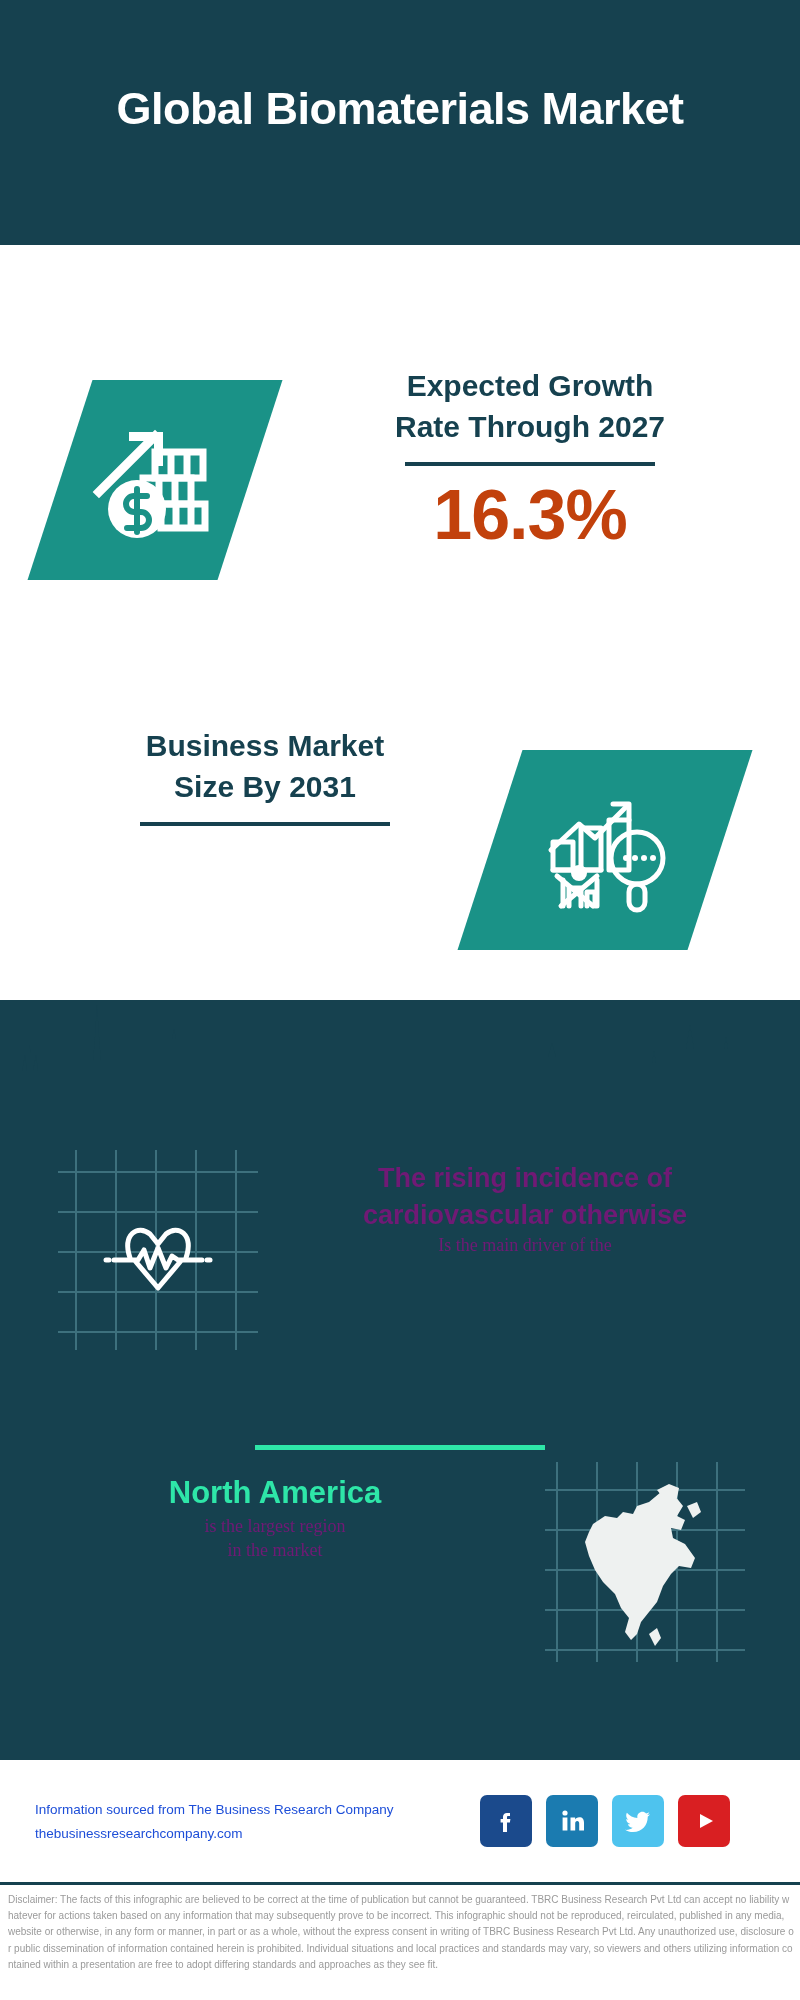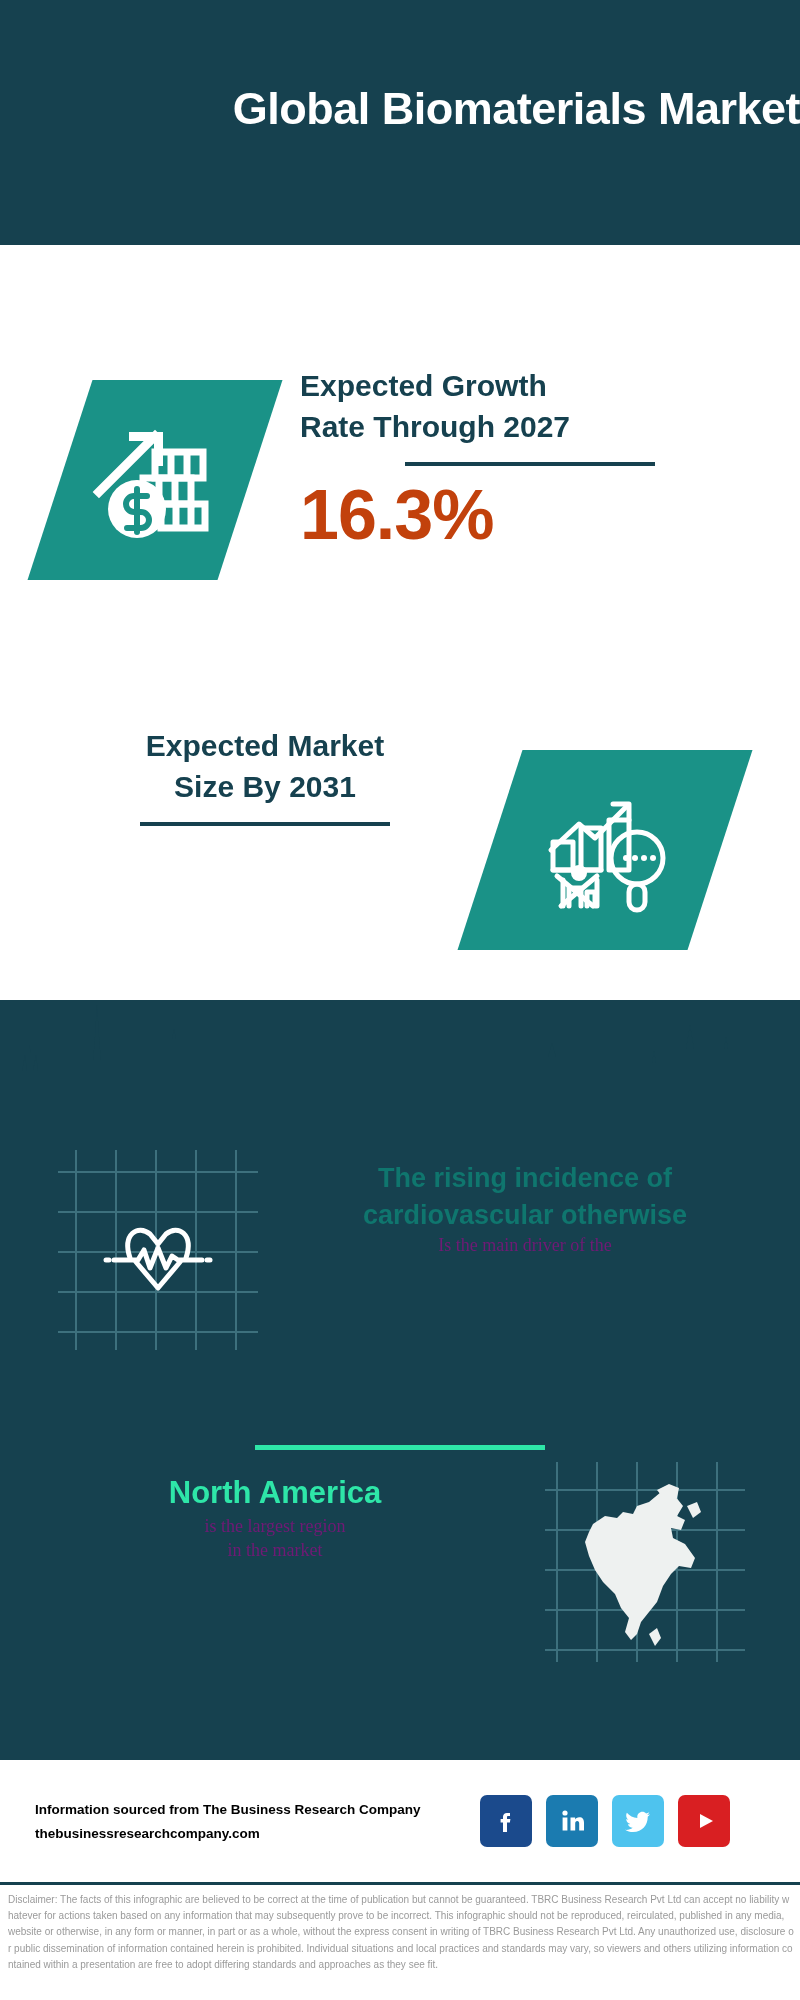--- a/index.html
+++ b/index.html
@@ -8,21 +8,21 @@
     background:#ffffff;
     font-family:"Liberation Sans", sans-serif;
     overflow:hidden;
   }
   .page{position:relative;width:800px;height:2000px;background:#fff;}
 
   
   .header{
     position:absolute;left:0;top:0;width:800px;height:245px;
     background:#16414f;
-    display:flex;align-items:center;justify-content:flex-end;
+    display:flex;align-items:center;justify-content:center;
   }
   .header-title{
     color:#ffffff;font-size:45px;font-weight:bold;
     letter-spacing:-0.5px;text-align:center;
     padding-bottom:28px;
   }
 
   
   .stat1{
     position:absolute;left:0;top:245px;width:800px;height:420px;
@@ -30,21 +30,21 @@
   }
   .para-box{
     position:absolute;
     background:#1a9287;
     transform:skewX(-18deg);
     display:flex;align-items:center;justify-content:center;
   }
   .para-inner{transform:skewX(18deg);display:flex;align-items:center;justify-content:center;}
   .icon1-box{left:60px;top:135px;width:190px;height:200px;}
   .stat1-text{
-    position:absolute;left:300px;top:120px;width:460px;text-align:left;
+    position:absolute;left:300px;top:120px;width:460px;text-align:center;
   }
   .stat-label{
     color:#16414f;font-size:30px;font-weight:bold;line-height:1.38;
   }
   .rule{
     width:250px;height:4px;background:#16414f;margin:14px auto 10px auto;
   }
   .stat-value{
     color:#c2410c;font-size:70px;font-weight:bold;line-height:1.12;letter-spacing:-1px;
   }
@@ -72,21 +72,21 @@
   .driver-row{
     position:absolute;left:0;top:1150px;width:800px;height:230px;
   }
   .grid-icon{
     position:absolute;left:58px;top:0px;width:200px;height:200px;
   }
   .driver-text{
     position:absolute;left:280px;top:10px;width:490px;text-align:center;
   }
   .green-line{
-    color:#0f766e;font-size:27px;font-weight:bold;line-height:1.36;
+    color:#701a75;font-size:27px;font-weight:bold;line-height:1.36;
   }
   .white-line{
     color:#701a75;font-size:18px;line-height:1.36;font-family:Liberation Serif, serif;
   }
 
   .divider{
     position:absolute;left:255px;top:1445px;width:290px;height:5px;
     background:#2ee6a8;
   }
 
@@ -103,21 +103,21 @@
   .region-name{
     color:#2ee6a8;font-size:31px;font-weight:bold;line-height:1.35;
   }
 
   
   .footer{
     position:absolute;left:0;top:1760px;width:800px;height:122px;background:#fff;
   }
   .footer-src{
     position:absolute;left:35px;top:38px;width:440px;
-    color:#000000;font-size:13.5px;line-height:1.75;font-weight:bold;
+    color:#1d4ed8;font-size:13.5px;line-height:1.75;
   }
   .social{
     position:absolute;left:480px;top:30px;width:300px;height:62px;
     display:flex;gap:14px;align-items:center;
   }
   .sicon{
     width:52px;height:52px;border-radius:7px;
     display:flex;align-items:center;justify-content:center;
     color:#fff;font-weight:bold;
   }
@@ -181,21 +181,21 @@
       <div class="stat-label">Expected Growth</div>
       <div class="stat-label">Rate Through 2027</div>
       <div class="rule"></div>
       <div class="stat-value">16.3%</div>
     </div>
   </div>
 
   <div class="stat2">
 
     <div class="stat2-text">
-      <div class="stat-label">Expected Market</div>
+      <div class="stat-label">Business Market</div>
       <div class="stat-label">Size By 2031</div>
       <div class="rule"></div>
     </div>
 
     <div class="para-box icon2-box">
       <div class="para-inner">
         <svg width="140" height="140" viewBox="0 0 140 140">
           <g stroke="#ffffff" stroke-width="5" fill="none" stroke-linecap="round" stroke-linejoin="round">
             <polyline points="16,70 44,44 60,58 92,26"></polyline>
             <polyline points="78,24 94,24 94,40"></polyline>

